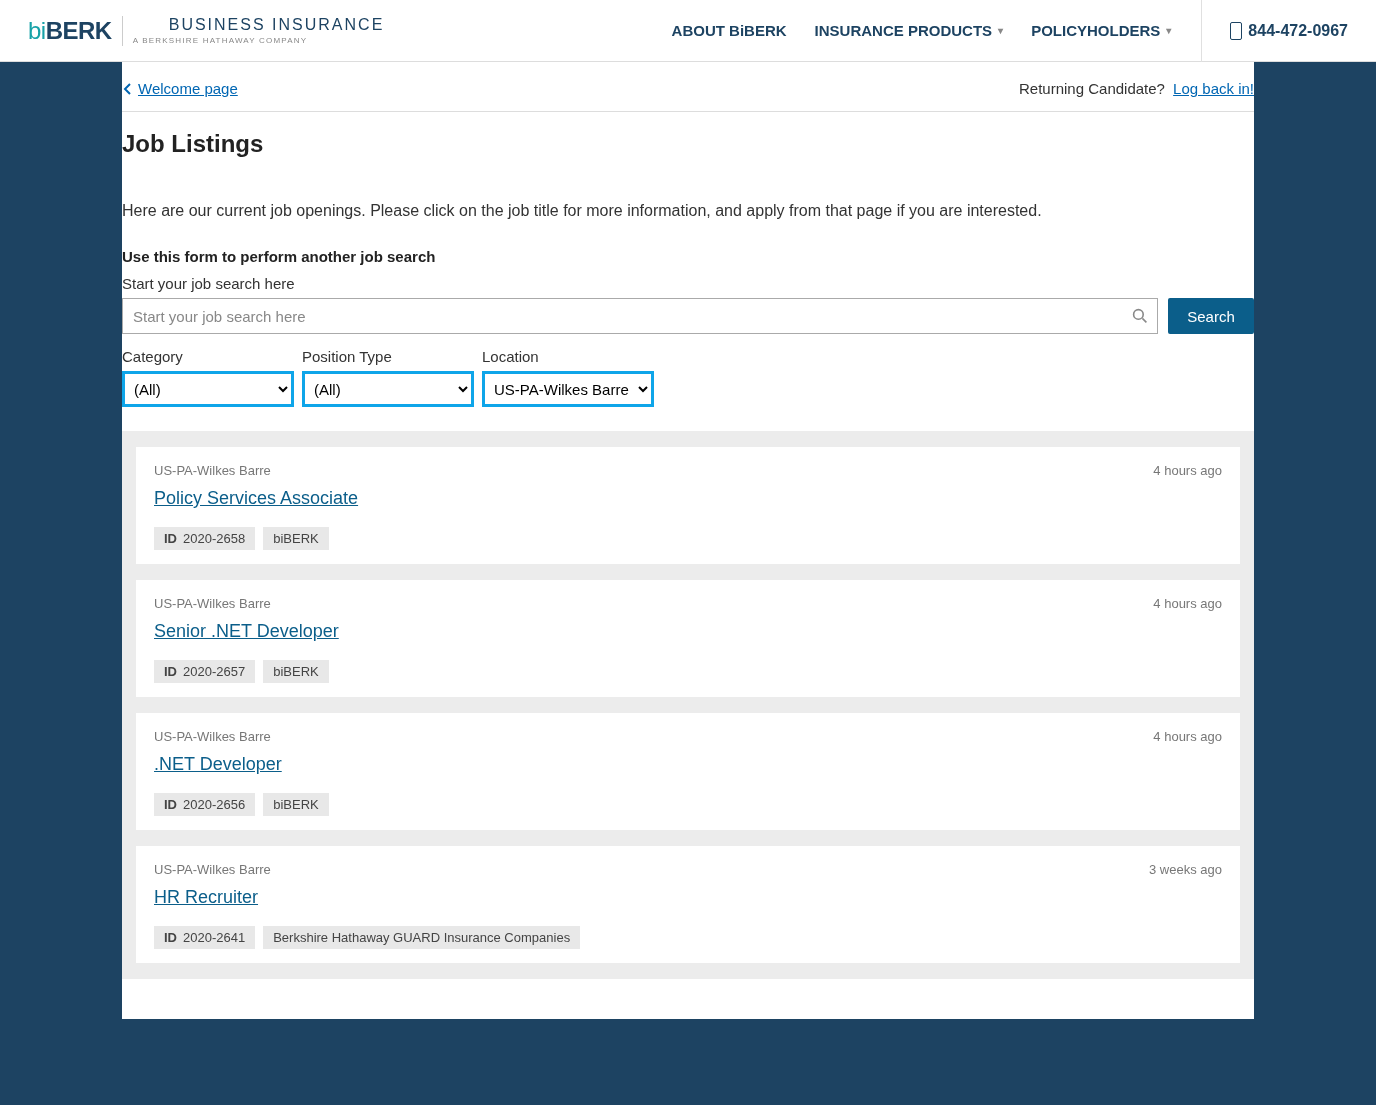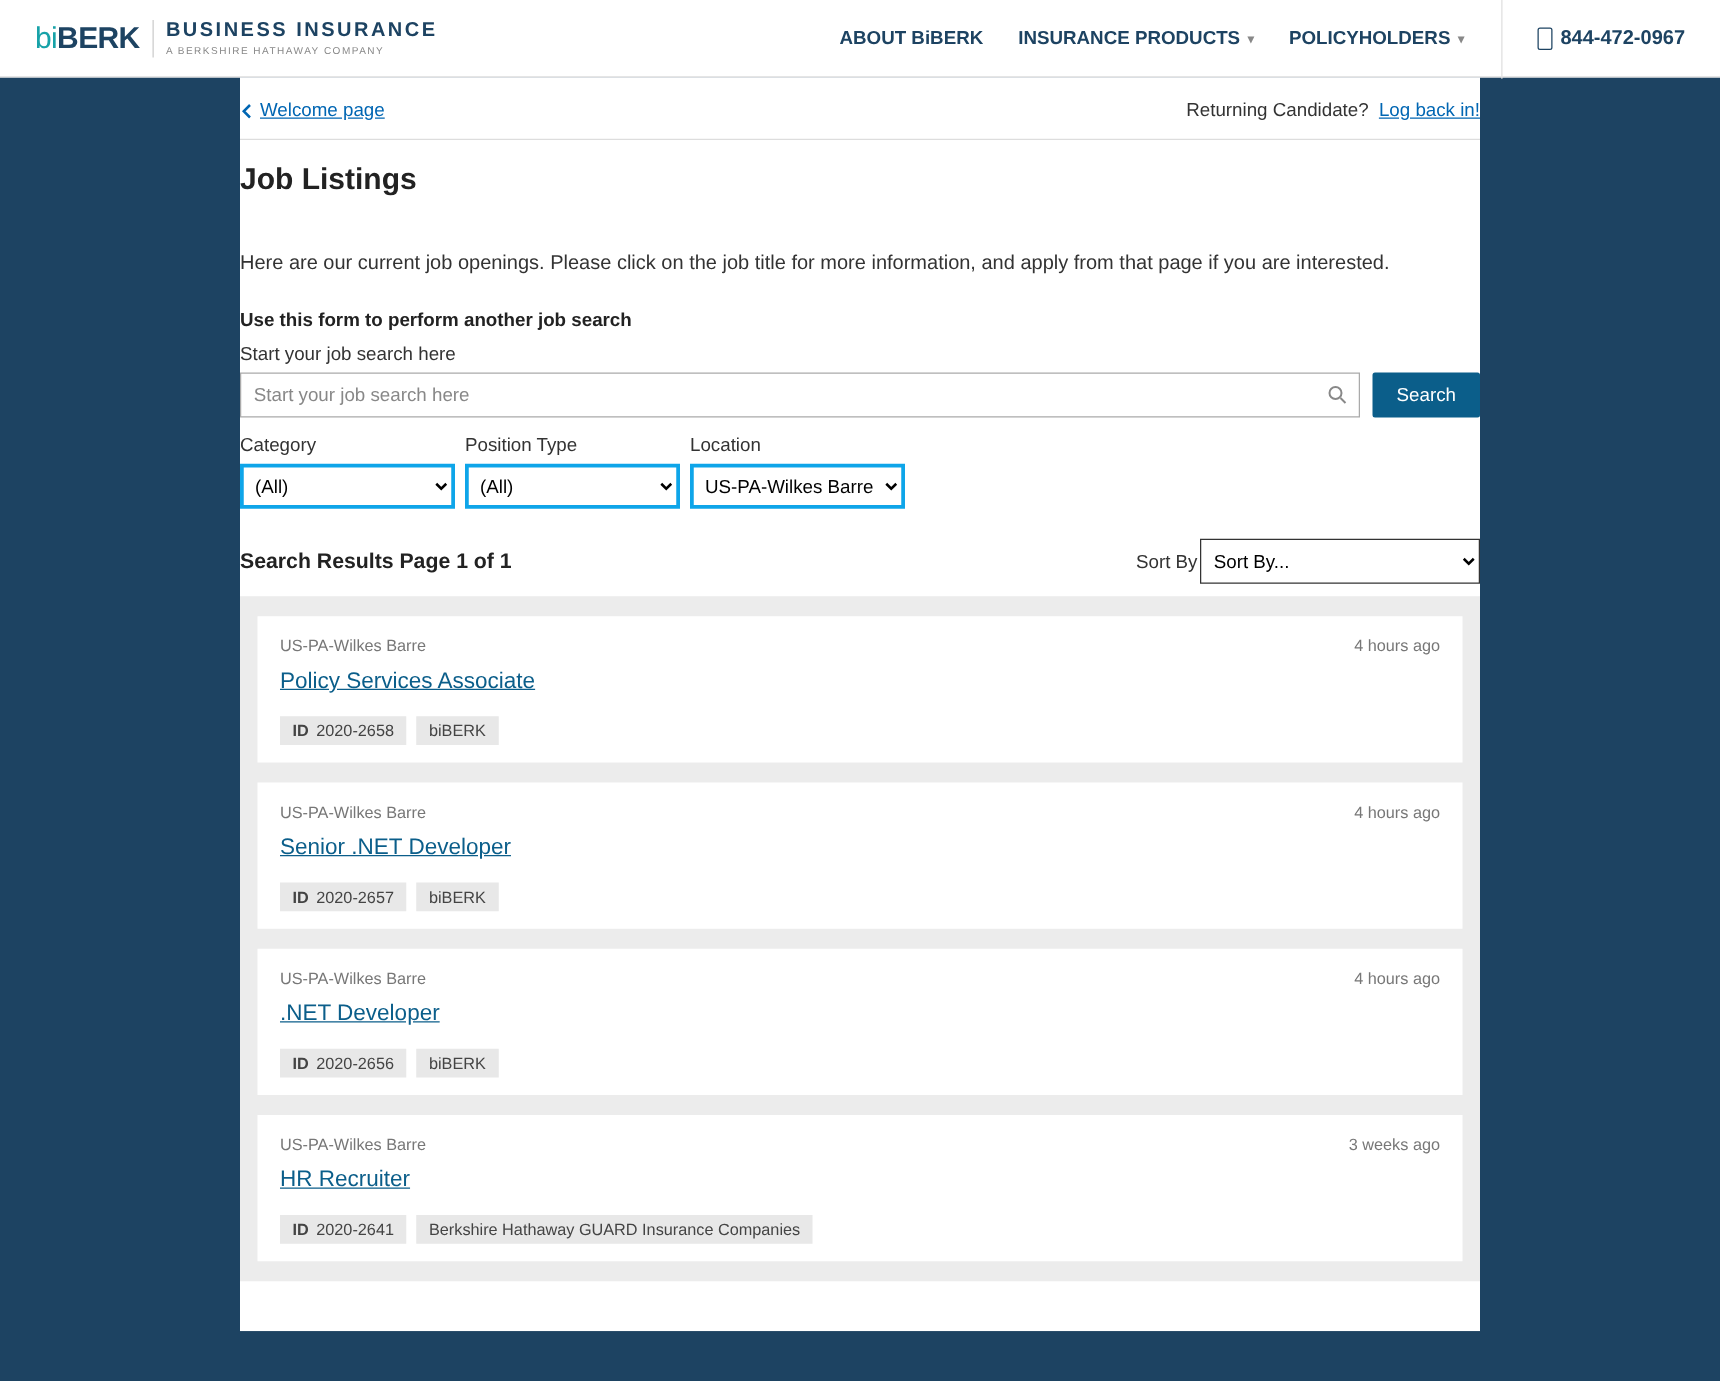--- a/index.html
+++ b/index.html
@@ -11,32 +11,32 @@
       display: flex;
       align-items: center;
       padding: 0 28px;
       border-bottom: 1px solid #ddd;
     }
     .logo-area { display: flex; align-items: center; flex: 0 0 auto; }
     .logo-main { font-size: 24px; font-weight: 600; letter-spacing: -0.5px; }
     .logo-bi { color: #17a2a8; font-weight: 400; margin-top: 28px; }
     .logo-berk { color: #1d4362; font-weight: 700; }
     .logo-divider { width: 1px; height: 30px; background: #ccc; margin: 0 10px; }
-    .logo-sub-top { letter-spacing: 2px; font-weight: 700; color:#1d4362;}
+    .logo-sub-top { letter-spacing: 2px; font-weight: 400; color:#1d4362;margin-left:36px;}
     .logo-sub-bot { font-size: 8px; color: #888; letter-spacing: 1.2px; margin-top:2px;}
     
     .main-nav { flex: 1; display: flex; justify-content: flex-end; gap: 28px; margin-right: 30px;}
     .nav-item { font-size: 15px; font-weight: 600; color: #1d4362; cursor: pointer; display:flex; align-items:center; gap:6px;}
     .nav-caret { font-size:10px; color:#888;}
     .phone-block { border-left: 1px solid #e0e0e0; padding-left: 28px; height: 64px; display:flex; align-items:center; gap:6px; font-weight:700; color:#1d4362; font-size:16px;}
     .phone-block::before{content:""; display:inline-block; width:10px; height:16px; border:1.5px solid #1d4362; border-radius:2px;}
 
     .content-outer { display:flex; justify-content:center; padding: 0; }
     .content {
-      width: 992px;
+      width: 1132px;
       background: #fff;
       padding: 18px 0 40px 0;
     }
 
     .top-links {
       display:flex; justify-content:space-between; align-items:center;
       padding: 0 0 14px 0;
       border-bottom: 1px solid #ddd;
       margin: 0 0 18px 0;
     }
@@ -154,27 +154,20 @@
         <div class="filter-col">
           <label>Position Type</label>
           <select><option>(All)</option></select>
         </div>
         <div class="filter-col">
           <label>Location</label>
           <select><option>US-PA-Wilkes Barre</option></select>
         </div>
       </div>
 
-      <div class="results-header">
-        <div class="results-text">Search Results Page 1 of 1</div>
-        <div class="sort-wrap">
-          <label>Sort By</label>
-          <select><option>Sort By...</option></select>
-        </div>
-      </div>
 
       <div class="results-list">
         <div class="job-card">
           <div class="job-top">
             <span>US-PA-Wilkes Barre</span>
             <span>4 hours ago</span>
           </div>
           <a class="job-title">Policy Services Associate</a>
           <div class="tag-row">
             <span class="tag"><span class="id-bold">ID</span><span>2020-2658</span></span>

